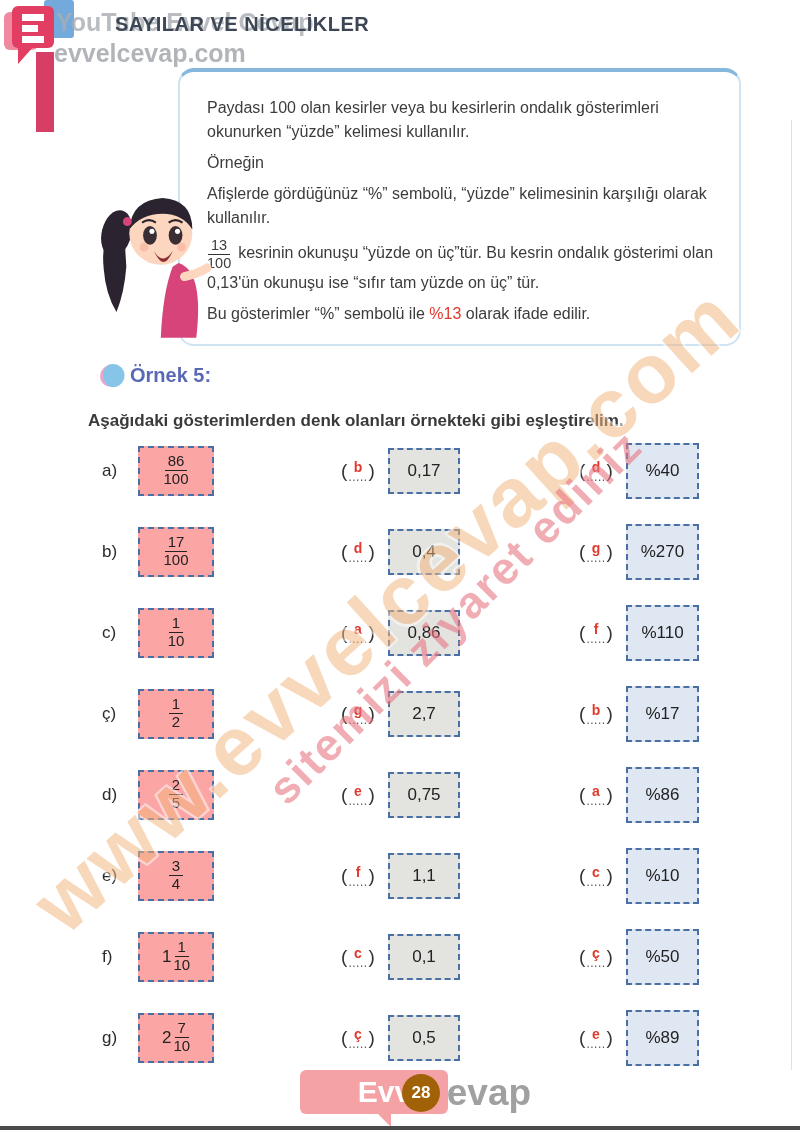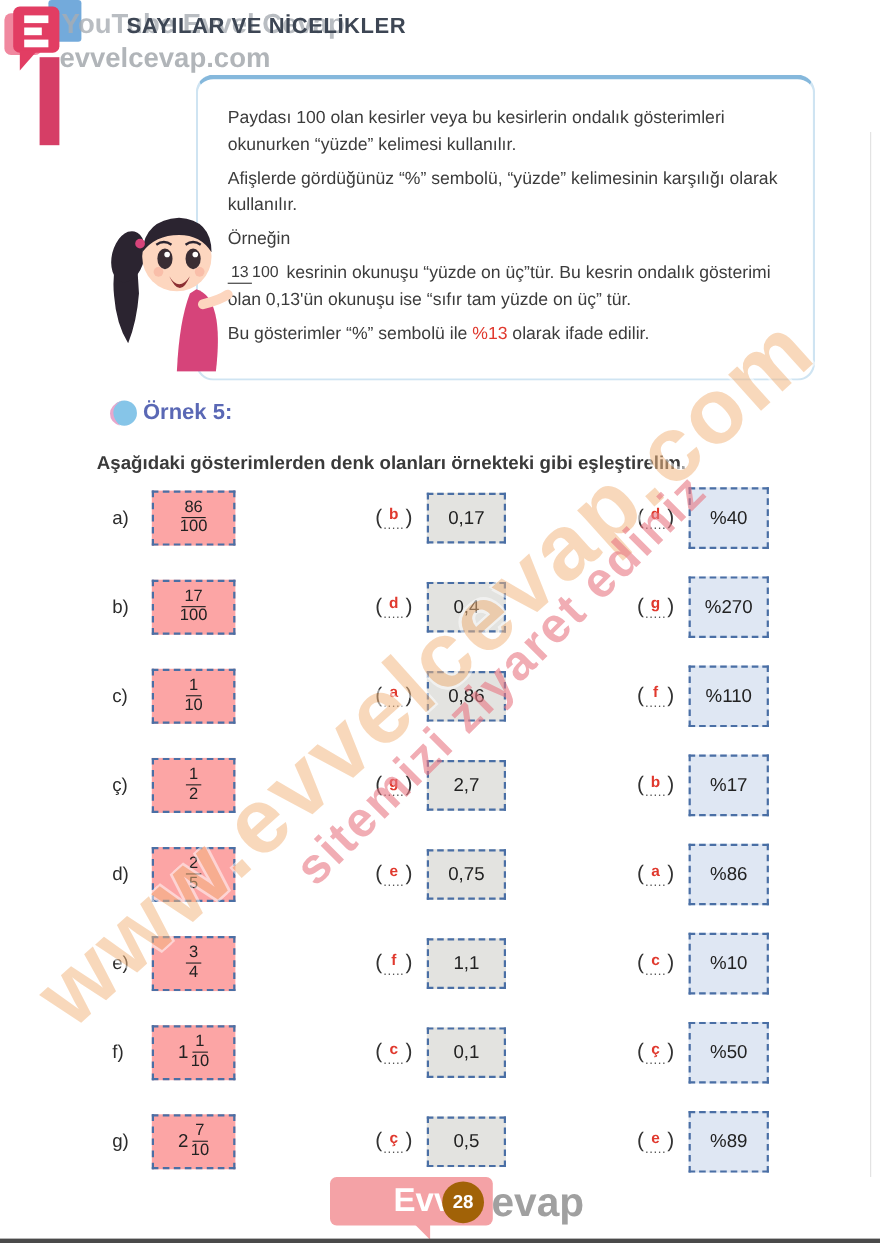--- a/index.html
+++ b/index.html
@@ -20,21 +20,21 @@
     color:#9ea3a8; opacity:.8; z-index:8; white-space:nowrap;}
   .e-logo{position:absolute; left:2px; top:2px; z-index:10;}
   
   .infobox{
     position:absolute; left:178px; top:68px; width:563px; height:278px;
     background:#fff; border:2px solid #cfe4f2; border-top:4px solid #85b8dc;
     border-radius:16px; box-sizing:border-box; padding:24px 14px 12px 27px;
     font-size:16px; line-height:1.5; z-index:5;
   }
   .infobox p{margin:0 0 7px 0;}
-  .ifrac{display:inline-flex; align-items:center;
+  .ifrac{display:inline-flex; flex-direction:column; align-items:center;
     vertical-align:middle; font-size:14.5px; line-height:1.15; margin-right:7px;text-align:center;}
   .ifrac .inum{border-bottom:1.6px solid #333; padding:0 3px;}
   .red{color:#e0392e;}
   .girl{position:absolute; left:84px; top:172px; z-index:6;}
   
   .ornek{position:absolute; left:98px; top:362px; display:flex; align-items:center;
     z-index:5;}
   .ornek .txt{font-size:20px; font-weight:bold; color:#5a68b5; margin-left:5px;}
   .instruction{position:absolute; left:88px; top:411px; font-size:17px;
     font-weight:bold; color:#3a3a3a; z-index:5;}
@@ -106,22 +106,22 @@
       <rect x="20" y="23" width="16" height="7" fill="#ffffff"></rect>
       <rect x="20" y="34" width="22" height="7" fill="#ffffff"></rect>
       <rect x="34" y="50" width="18" height="80" fill="#d63e66"></rect>
     </svg>
   </div>
 
   <div class="title">SAYILAR VE NİCELİKLER</div>
 
   <div class="infobox">
     <p>Paydası 100 olan kesirler veya bu kesirlerin ondalık gösterimleri okunurken “yüzde” kelimesi kullanılır.</p>
+    <p>Örneğin</p>
     <p>Afişlerde gördüğünüz “%” sembolü, “yüzde” kelimesinin karşılığı olarak kullanılır.</p>
-    <p>Örneğin</p>
     <p>
       <span class="ifrac">
         <span class="inum">13</span>
         <span class="iden">100</span>
       </span><span>kesrinin okunuşu “yüzde on üç”tür. Bu kesrin ondalık gösterimi olan 0,13'ün okunuşu ise “sıfır tam yüzde on üç” tür.</span>
     </p>
     <p>
       <span>Bu gösterimler “%” sembolü ile </span><span class="red">%13</span><span> olarak ifade edilir.</span>
     </p>
   </div>

